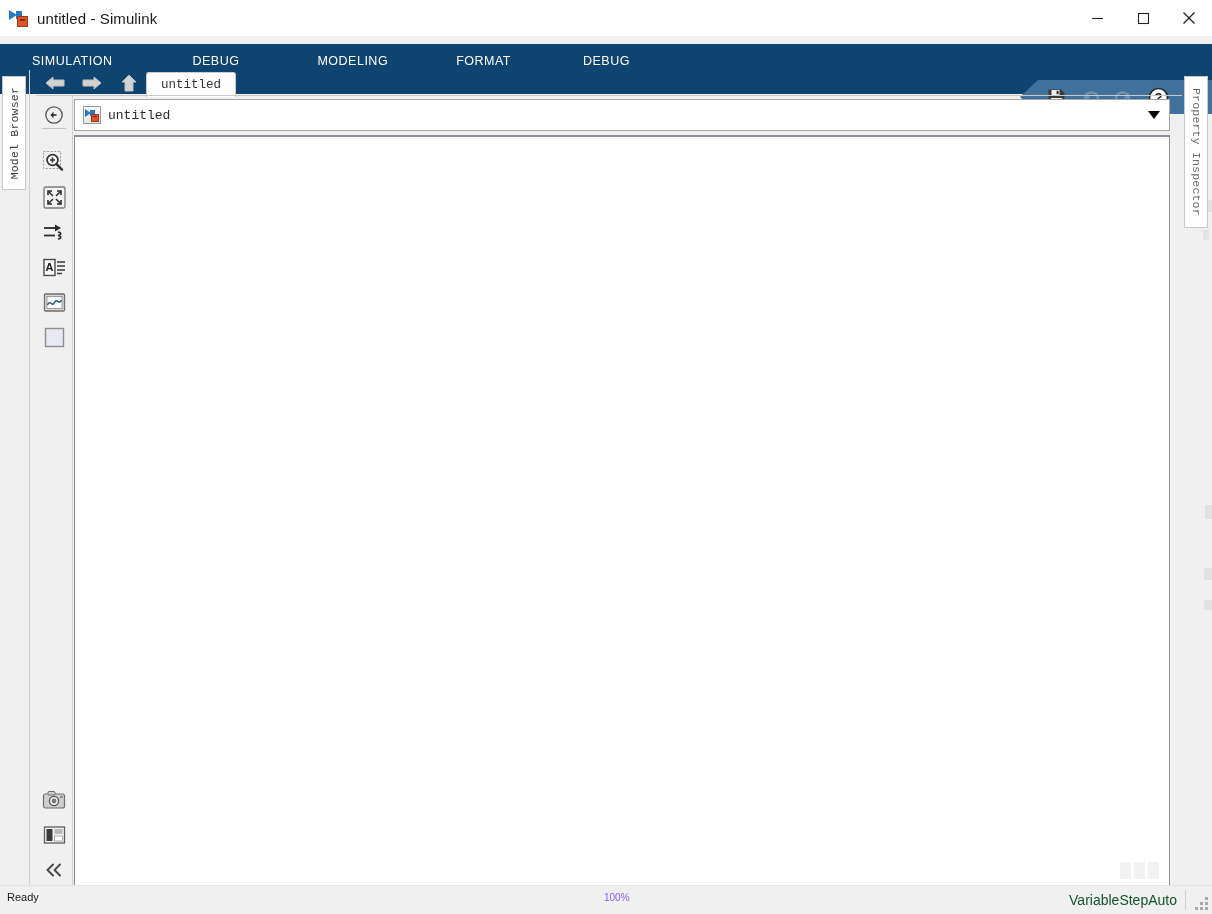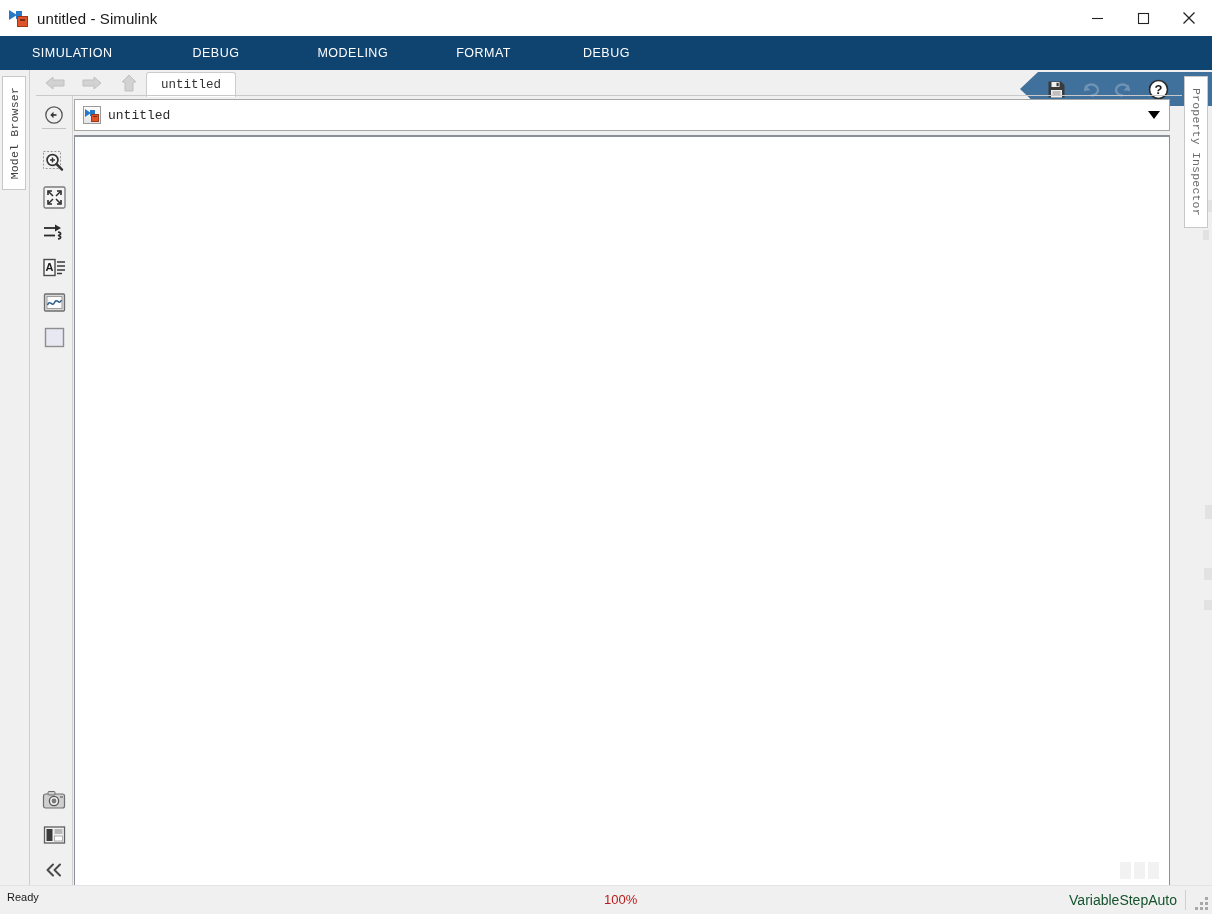--- a/index.html
+++ b/index.html
@@ -68,22 +68,22 @@
   }
   .winbtn {
     width: 46px; height: 36px;
     display: flex; align-items: center; justify-content: center;
     color: #222;
   }
   .winbtn svg { display: block; }
 
   
   .menubar {
-    position: absolute; left: 0; top: 36px;
-    width: 1212px; height: 34px;
+    position: absolute; left: 0; top: 44px;
+    width: 1212px; height: 50px;
     background: #0f4370;
   }
   .menu-items {
     position: absolute; left: 0; top: 0; height: 34px;
     display: flex; align-items: center;
   }
   .menu-item {
     color: #ffffff;
     font-size: 12.5px;
     letter-spacing: 0.5px;
@@ -270,21 +270,21 @@
     width: 1212px; height: 28px;
     background: #f0f0f0;
     border-top: 1px solid #e3e3e3;
   }
   .status-ready {
     position: absolute; left: 7px; top: 5px;
     font-size: 11px; color: #1a1a1a;
   }
   .status-zoom {
     position: absolute; left: 604px; top: 6px;
-    font-size: 13px; color: #b91c1c;
+    font-size: 10px; color: #8b5cf6;
   }
   .status-solver {
     position: absolute; right: 35px; top: 6px;
     font-size: 14px; color: #14532d;
   }
   .status-sep {
     position: absolute; right: 26px; top: 4px;
     width: 1px; height: 20px; background: #cfcfcf;
   }
   .grip {

